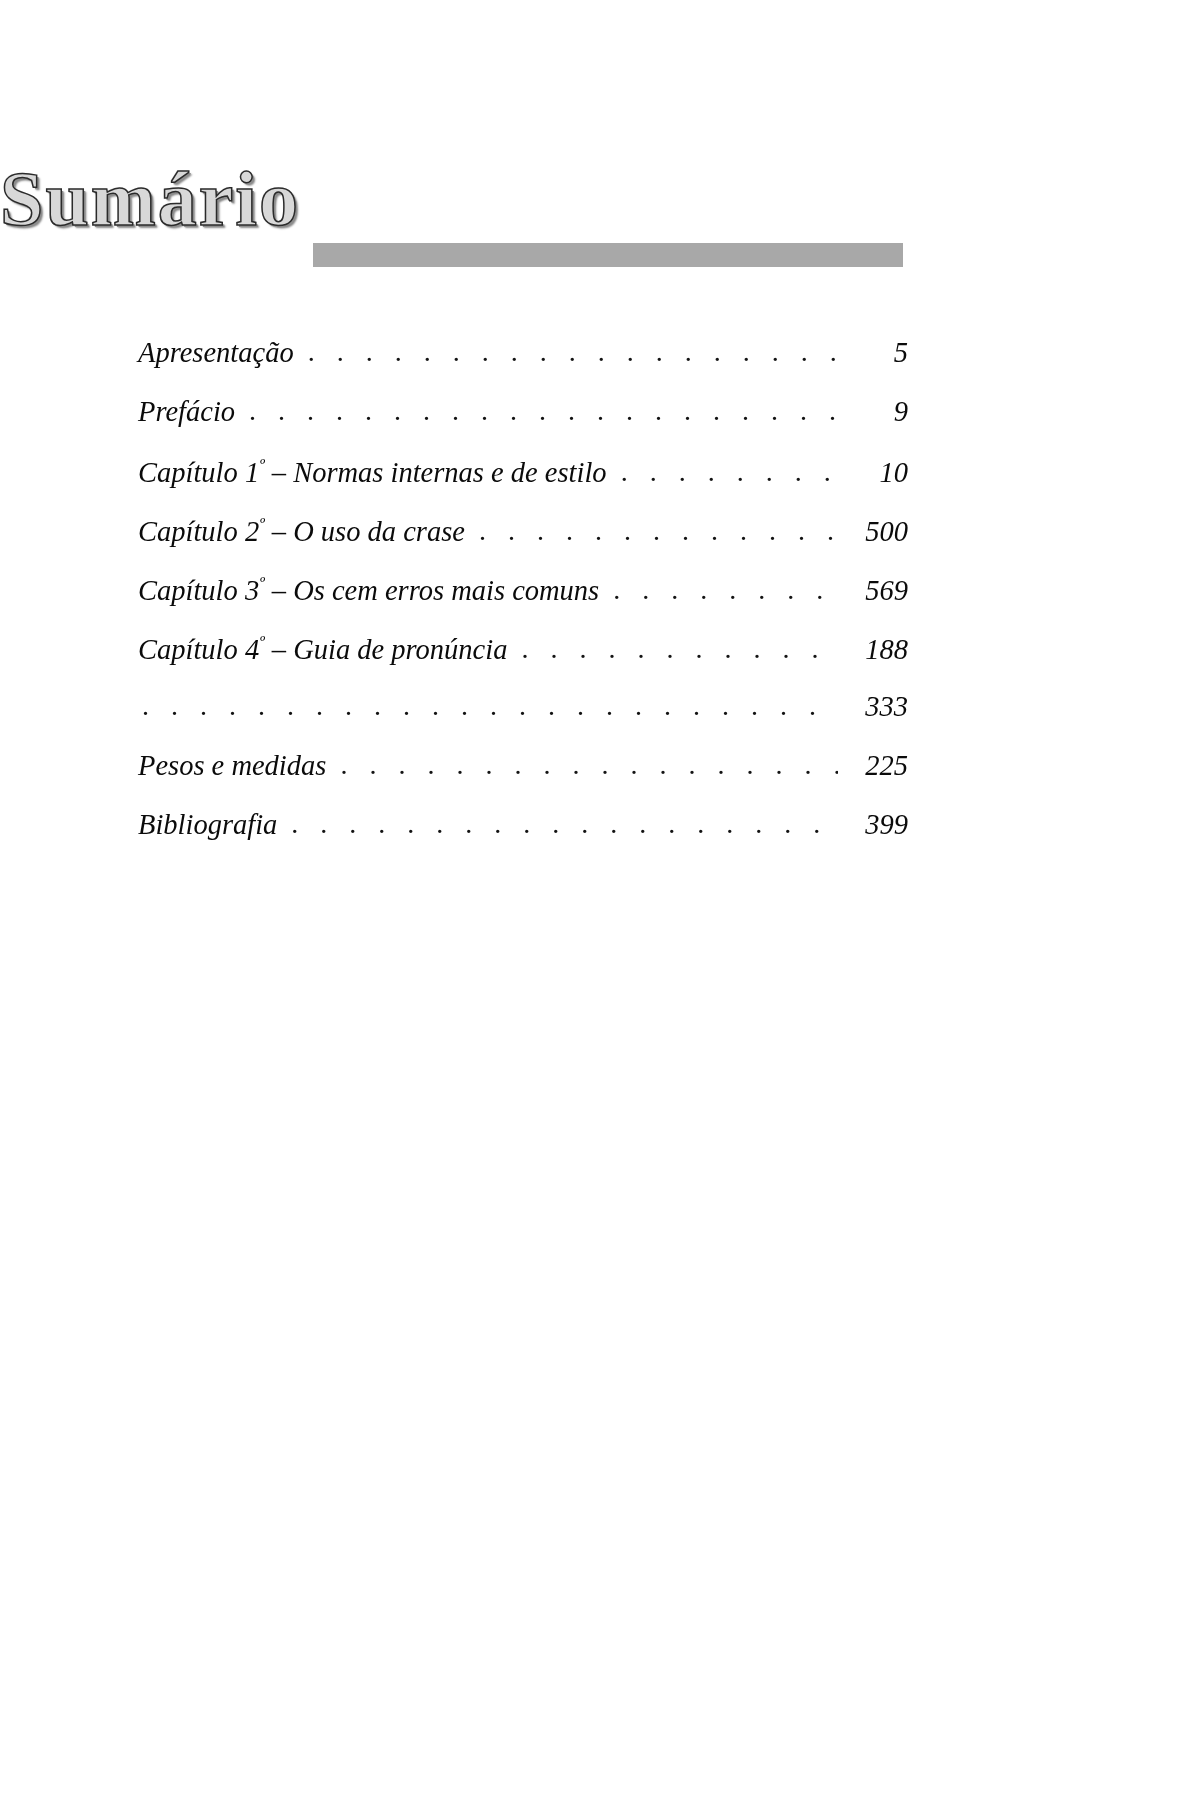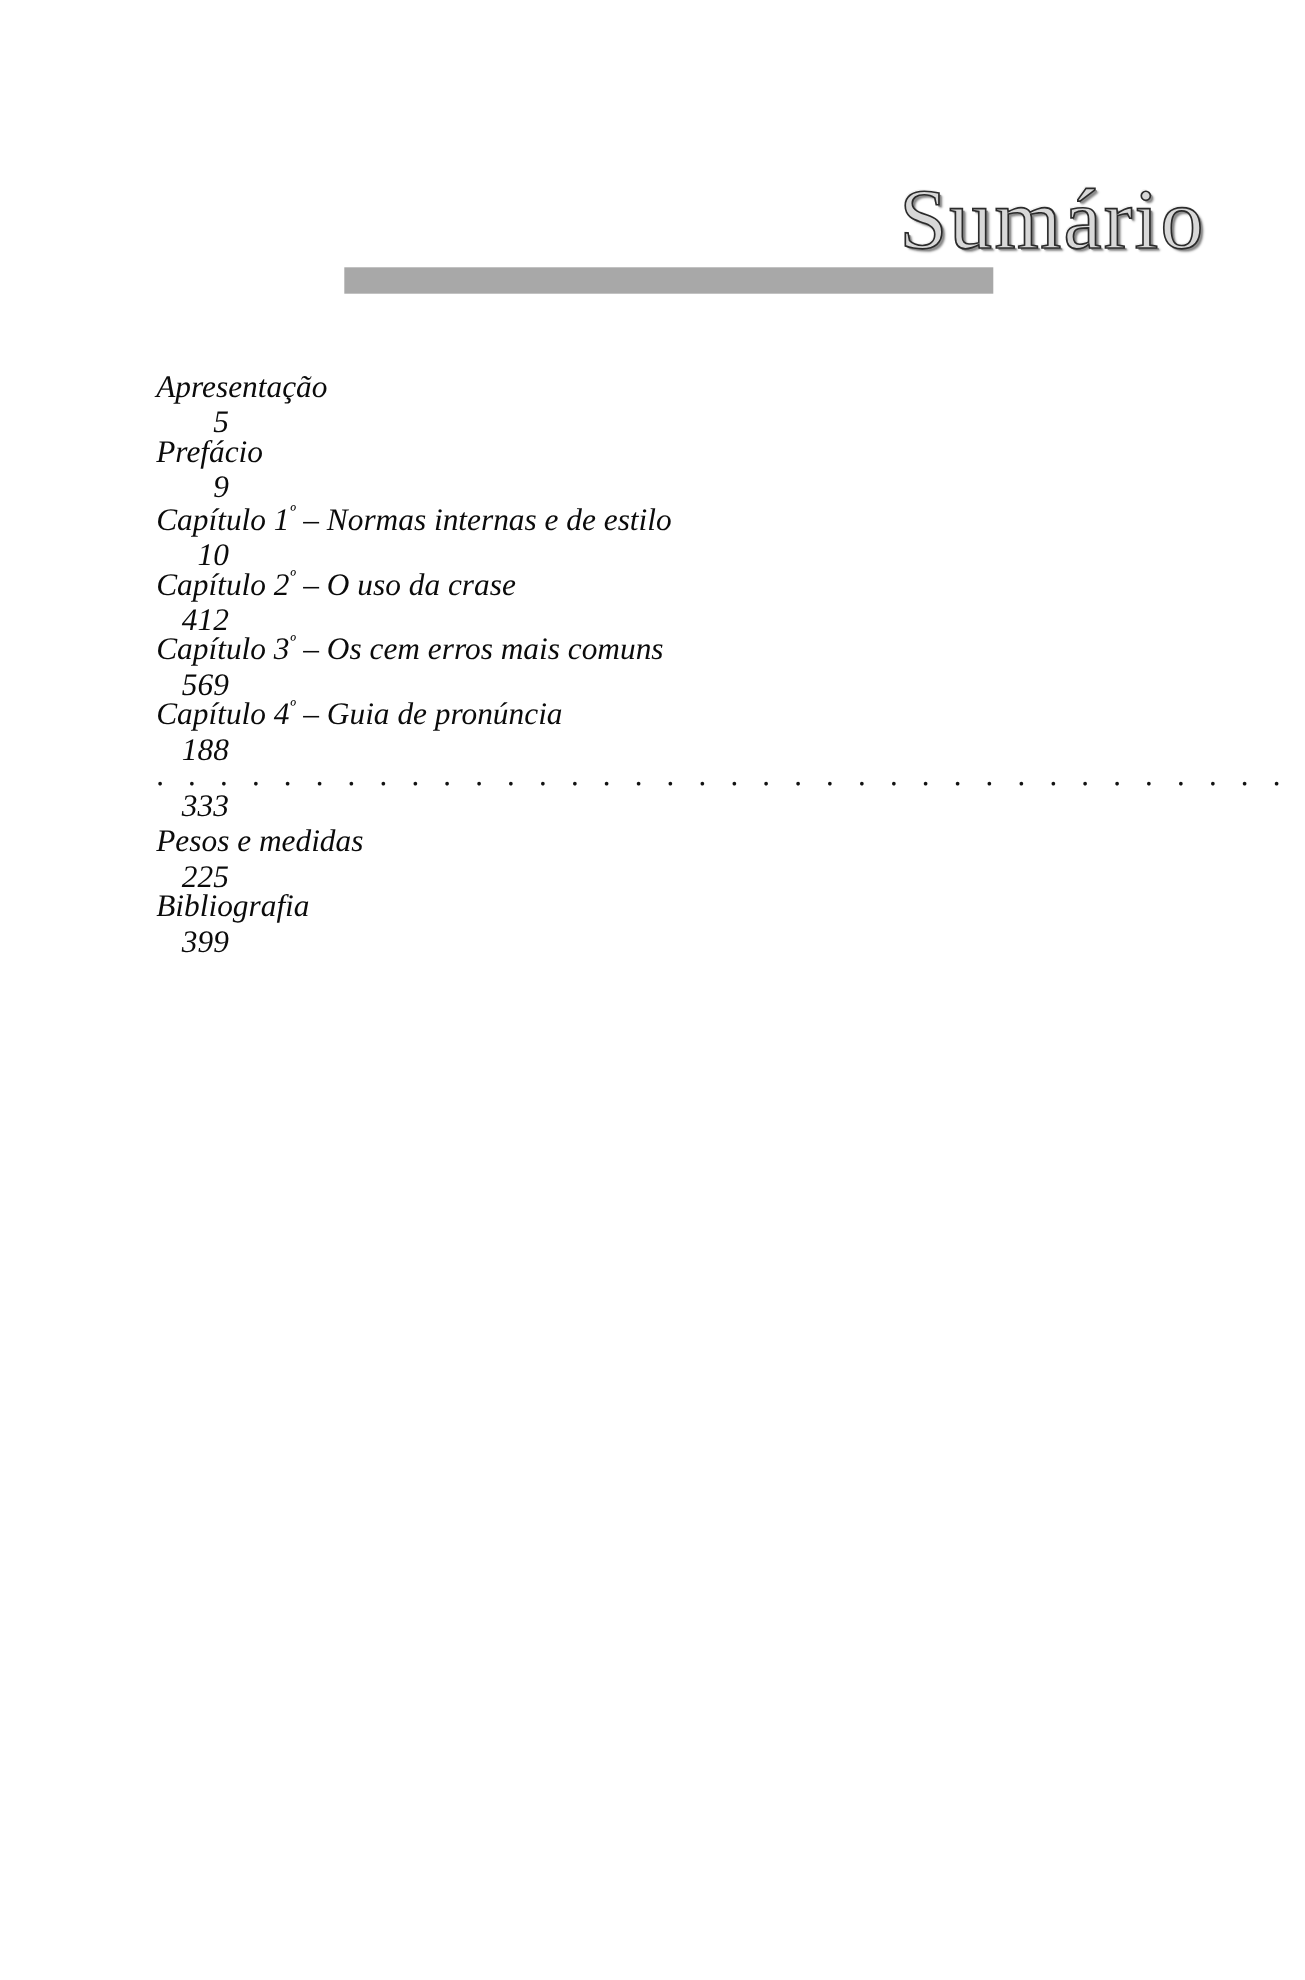--- a/index.html
+++ b/index.html
@@ -41,24 +41,24 @@
     background: #a8a8a8;
   }
 
   .title-text {
     position: absolute;
     left: 0;
     top: 0;
     width: 1186px;
     padding-right: 90px;
     box-sizing: border-box;
-    text-align: right;
+    text-align: left;
     font-family: "Liberation Serif", serif;
     font-size: 78px;
-    font-weight: normal;
+    font-weight: bold;
     letter-spacing: 2px;
     line-height: 1;
     color: #d8d8d8;
     -webkit-text-stroke: 1.5px #2b2b2b;
     text-shadow:
        2px 2px 0 #8d8d8d,
        3px 3px 2px rgba(0,0,0,0.45),
       -1px -1px 0 #f2f2f2;
   }
 
@@ -72,21 +72,20 @@
 
   .toc-row {
     display: flex;
     align-items: baseline;
     width: 100%;
     height: 59px;
     font-size: 28.5px;
     font-style: italic;
     font-family: "Liberation Serif", serif;
     white-space: nowrap;
-    flex-direction: column;
   }
 
   .toc-label {
     flex: 0 0 auto;
     padding-right: 10px;
   }
 
   .toc-leader {
     flex: 1 1 auto;
     overflow: hidden;
@@ -140,21 +139,21 @@
 
     <div class="toc-row">
       <span class="toc-label">Capítulo 1<sup class="ord">º</sup> – Normas internas e de estilo</span>
       <span class="toc-leader">. . . . . . . . . . . . . . . . . . . . . . . . . . . . . . . . . . . . . . . . . . . . . . . . . . . . . . .</span>
       <span class="toc-page">10</span>
     </div>
 
     <div class="toc-row">
       <span class="toc-label">Capítulo 2<sup class="ord">º</sup> – O uso da crase</span>
       <span class="toc-leader">. . . . . . . . . . . . . . . . . . . . . . . . . . . . . . . . . . . . . . . . . . . . . . . . . . . . . . .</span>
-      <span class="toc-page">412</span>
+      <span class="toc-page">500</span>
     </div>
 
     <div class="toc-row">
       <span class="toc-label">Capítulo 3<sup class="ord">º</sup> – Os cem erros mais comuns</span>
       <span class="toc-leader">. . . . . . . . . . . . . . . . . . . . . . . . . . . . . . . . . . . . . . . . . . . . . . . . . . . . . . .</span>
       <span class="toc-page">569</span>
     </div>
 
     <div class="toc-row">
       <span class="toc-label">Capítulo 4<sup class="ord">º</sup> – Guia de pronúncia</span>

